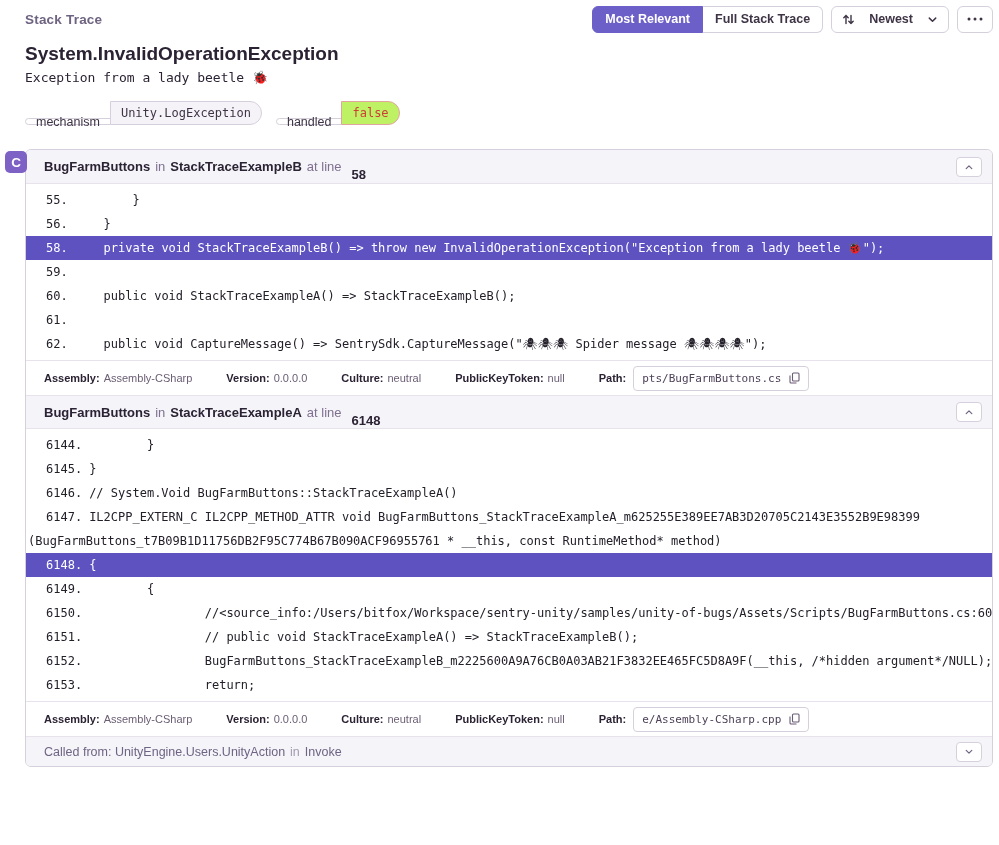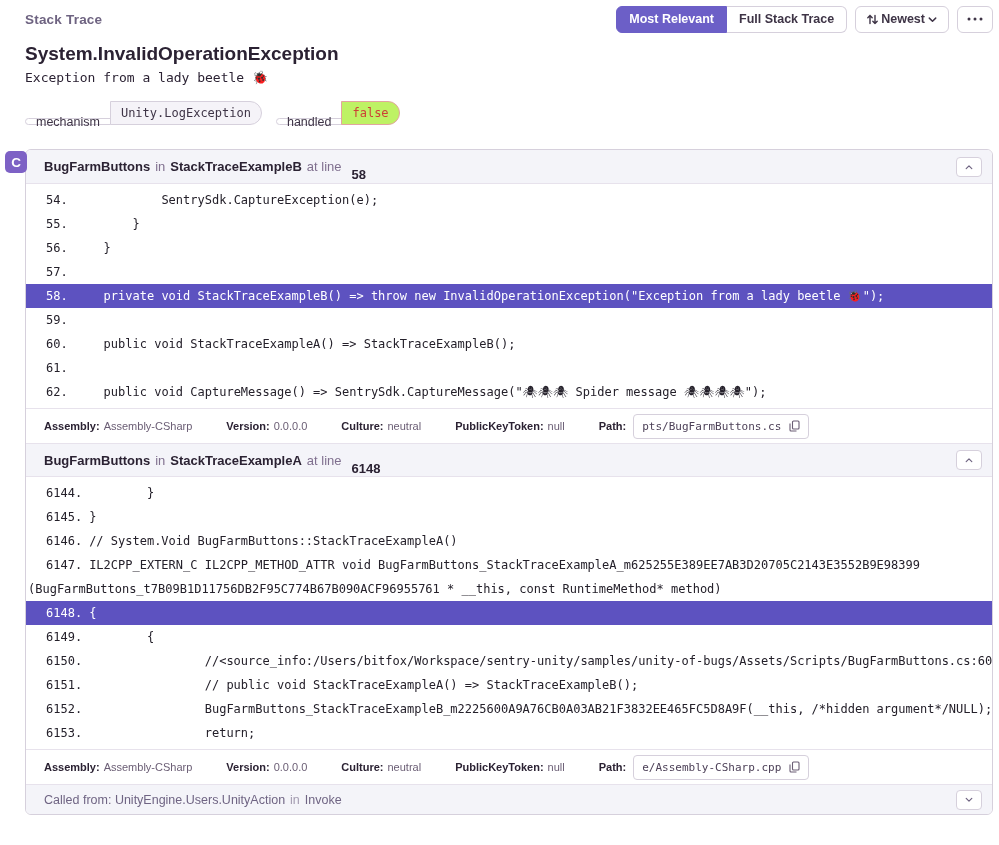--- a/index.html
+++ b/index.html
@@ -17,21 +17,21 @@
   .controls { display: flex; align-items: stretch; gap: 8px; height: 27px; }
   button { font-family: "Liberation Sans", sans-serif; cursor: pointer; background: #fff; }
   .seg { display: flex; }
   .seg-btn {
     display: flex; align-items: center; padding: 0 12px;
     border: 1px solid #d6d0dc; font-size: 12.5px; font-weight: 700; color: #3e3446;
   }
   .seg-btn.active { background: #6c5fc7; border-color: #6c5fc7; color: #fff; border-radius: 6px 0 0 6px; }
   .seg-btn.inactive { border-left: none; border-radius: 0 6px 6px 0; }
   .sort-btn, .more-btn {
-    display: flex; align-items: center; gap: 2px; padding: 0 10px;
+    display: flex; align-items: center; gap: 14px; padding: 0 10px;
     border: 1px solid #d6d0dc; border-radius: 6px; font-size: 12.5px; font-weight: 700; color: #3e3446;
   }
   .more-btn { padding: 0 9px; }
   .icon { display: inline-flex; align-items: center; }
 
   
   .exc-title { font-size: 19px; font-weight: 700; margin-top: 9px; color: #2b2233; }
   .exc-msg { font-family: "DejaVu Sans Mono", monospace; font-size: 13px; margin-top: 5px; color: #2b2233; }
 
   
@@ -167,24 +167,22 @@
       <span class="sp"></span>
       <button class="collapse-btn">
         <span class="icon">
             <svg width="10" height="8" viewBox="0 0 12 10" fill="none" stroke="#6e6381" stroke-width="1.5" stroke-linecap="round" stroke-linejoin="round">
               <path d="M2.5 7 L6 3.5 L9.5 7"></path>
             </svg>
           </span>
       </button>
     </div>
     <div class="code">
-      <div class="line"><span class="ln">54.</span><span>            SentrySdk.CaptureException(e);</span></div>
       <div class="line"><span class="ln">55.</span><span>        }</span></div>
       <div class="line"><span class="ln">56.</span><span>    }</span></div>
-      <div class="line"><span class="ln">57.</span><span></span></div>
       <div class="line hl"><span class="ln">58.</span><span>    private void StackTraceExampleB() =&gt; throw new InvalidOperationException("Exception from a lady beetle 🐞");</span></div>
       <div class="line"><span class="ln">59.</span><span></span></div>
       <div class="line"><span class="ln">60.</span><span>    public void StackTraceExampleA() =&gt; StackTraceExampleB();</span></div>
       <div class="line"><span class="ln">61.</span><span></span></div>
       <div class="line"><span class="ln">62.</span><span>    public void CaptureMessage() =&gt; SentrySdk.CaptureMessage("🕷🕷🕷 Spider message 🕷🕷🕷🕷");</span></div>
     </div>
     <div class="meta-row">
       <span class="mi"><b>Assembly:</b><span>Assembly-CSharp</span></span>
       <span class="mi"><b>Version:</b><span>0.0.0.0</span></span>
       <span class="mi"><b>Culture:</b><span>neutral</span></span>

